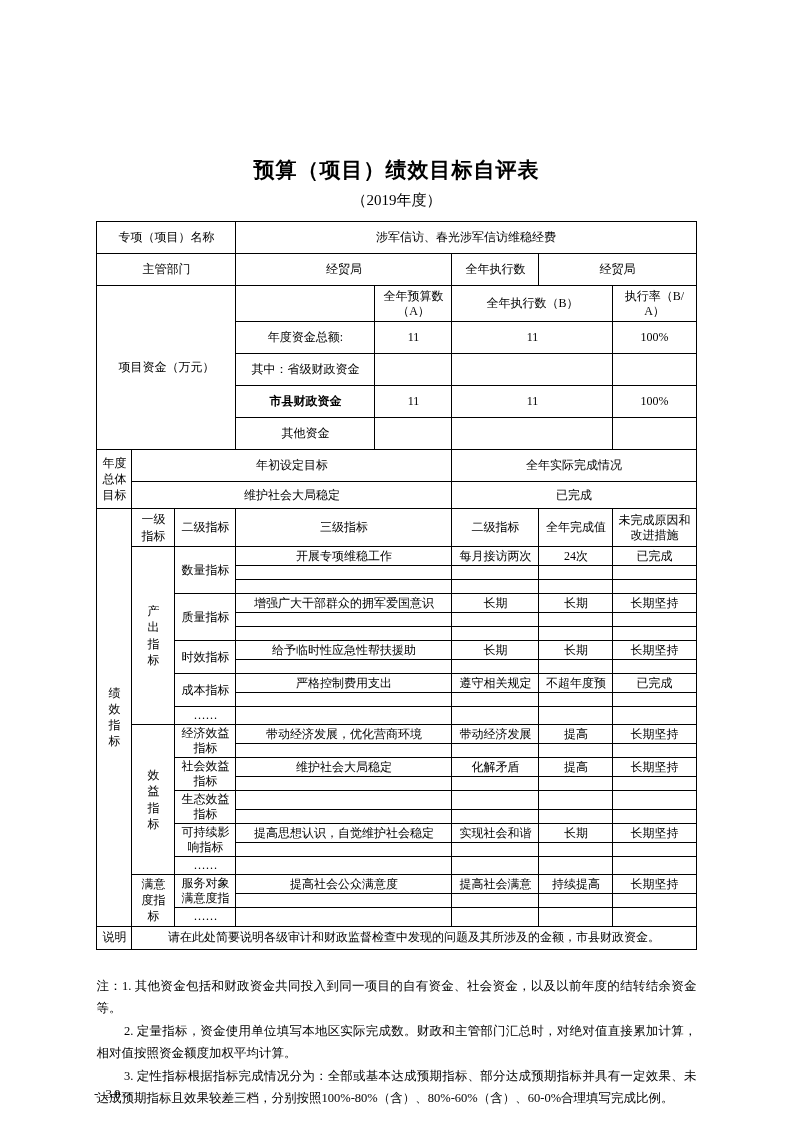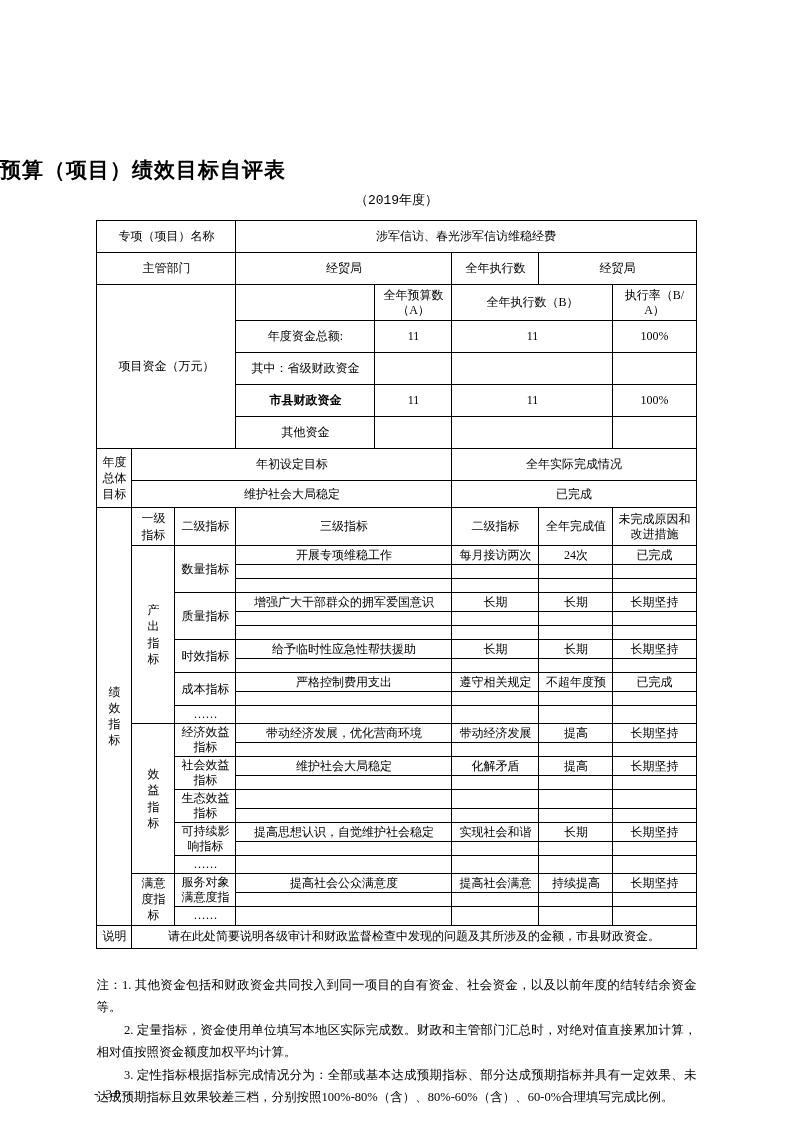--- a/index.html
+++ b/index.html
@@ -3,22 +3,22 @@
 <meta charset="utf-8">
 <style>
   * { box-sizing: border-box; margin: 0; padding: 0; }
   html, body { background: #ffffff; }
   .page {
     width: 793px; height: 1122px; position: relative; margin: 0 auto;
     background: #ffffff; color: #000;
     font-family: "Liberation Serif", "DejaVu Serif", serif;
     overflow: hidden;
   }
-  .doc-title { padding-top: 156px; font-size: 21px; font-weight: bold; letter-spacing: 1px; }
-  .doc-subtitle { margin-top: 7px; text-align: center; font-size: 13px; font-family: Liberation Mono, monospace; }
+  .doc-title { padding-top: 156px; text-align: center; font-size: 21px; font-weight: bold; letter-spacing: 1px; }
+  .doc-subtitle { margin-top: 7px; text-align: center; font-size: 15px; }
   table.main { border-collapse: collapse; table-layout: fixed; width: 599px; margin: 11px auto 0; }
   table.main td {
     border: 1px solid #000; font-size: 12px; line-height: 1.25;
     padding: 1px 3px; text-align: center; vertical-align: middle;
     overflow: hidden; word-break: break-all;
   }
   td.left { text-align: left; }
   td.right { text-align: right; font-weight: bold; }
   .v1 { width: 1em; margin: 0 auto; line-height: 1.35; word-break: break-all; text-align: right; }
   .v2 { width: 2em; margin: 0 auto; line-height: 1.35; word-break: break-all; }

